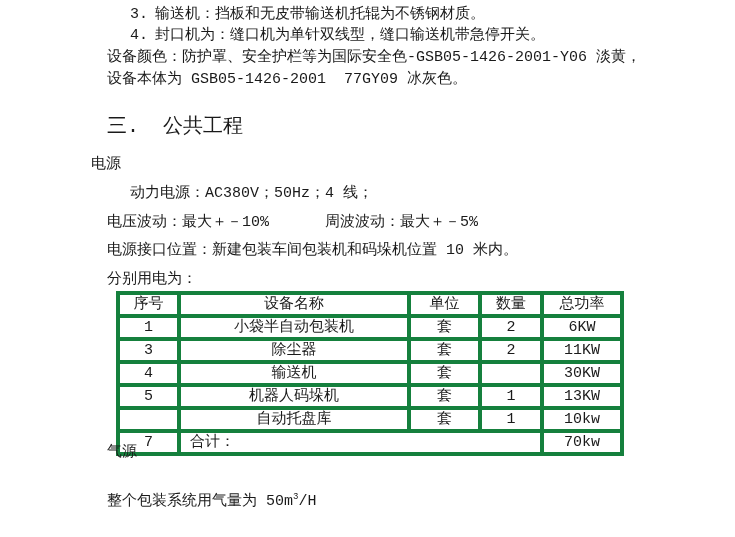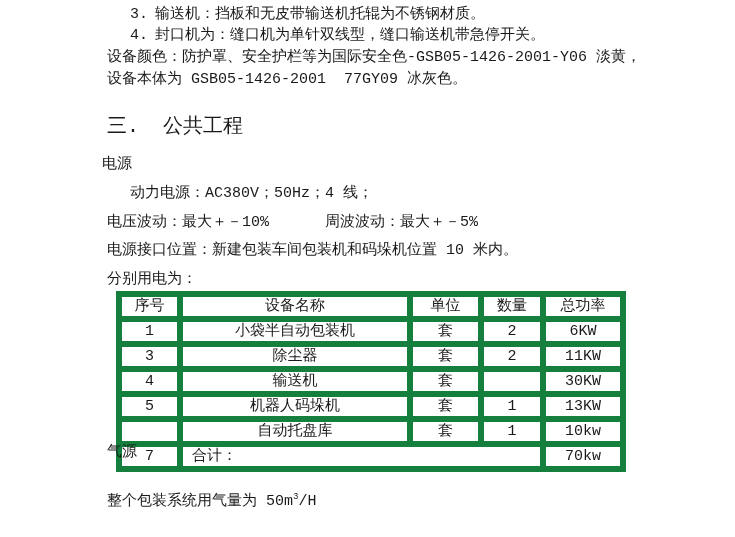--- a/index.html
+++ b/index.html
@@ -20,21 +20,21 @@
   .dual-left { display: inline-block; width: 218px; }
   table.power {
     position: absolute;
     left: 116px;
     top: 291px;
     border-collapse: collapse;
     table-layout: fixed;
     font-size: 15px;
   }
   table.power td, table.power th {
-    border: 6px solid #15803d;
+    border: 4px solid #15803d;
     height: 19px;
     padding: 0;
     text-align: center;
     font-weight: normal;
     line-height: 19px;
     overflow: hidden;
     white-space: nowrap;
   }
   table.power .left-cell { text-align: left; padding-left: 9px; }
   .section-title { font-size: 20px; }
@@ -52,21 +52,21 @@
     <span class="list-num">4.</span><span>封口机为：缝口机为单针双线型，缝口输送机带急停开关。</span>
   </div>
 
   <div class="line" style="left:107px; top:47px;">设备颜色：防护罩、安全护栏等为国际安全色-GSB05-1426-2001-Y06 淡黄，</div>
   <div class="line" style="left:107px; top:69px;">设备本体为 GSB05-1426-2001&nbsp; 77GY09 冰灰色。</div>
 
   <div class="line section-title" style="left:107px; top:116px;">
     <span class="title-num">三.</span><span>公共工程</span>
   </div>
 
-  <div class="line" style="left:102px; top:154px;">电源</div>
+  <div class="line" style="left:91px; top:154px;">电源</div>
   <div class="line" style="left:107px; top:183px;margin-left:23px;">动力电源：AC380V；50Hz；4 线；</div>
   <div class="line" style="left:107px; top:212px;">
     <span class="dual-left">电压波动：最大＋－10%</span><span>周波波动：最大＋－5%</span>
   </div>
   <div class="line" style="left:107px; top:240px;">电源接口位置：新建包装车间包装机和码垛机位置 10 米内。</div>
   <div class="line" style="left:107px; top:269px;">分别用电为：</div>
 
   <table class="power">
     <colgroup>
       <col style="width:61px">

